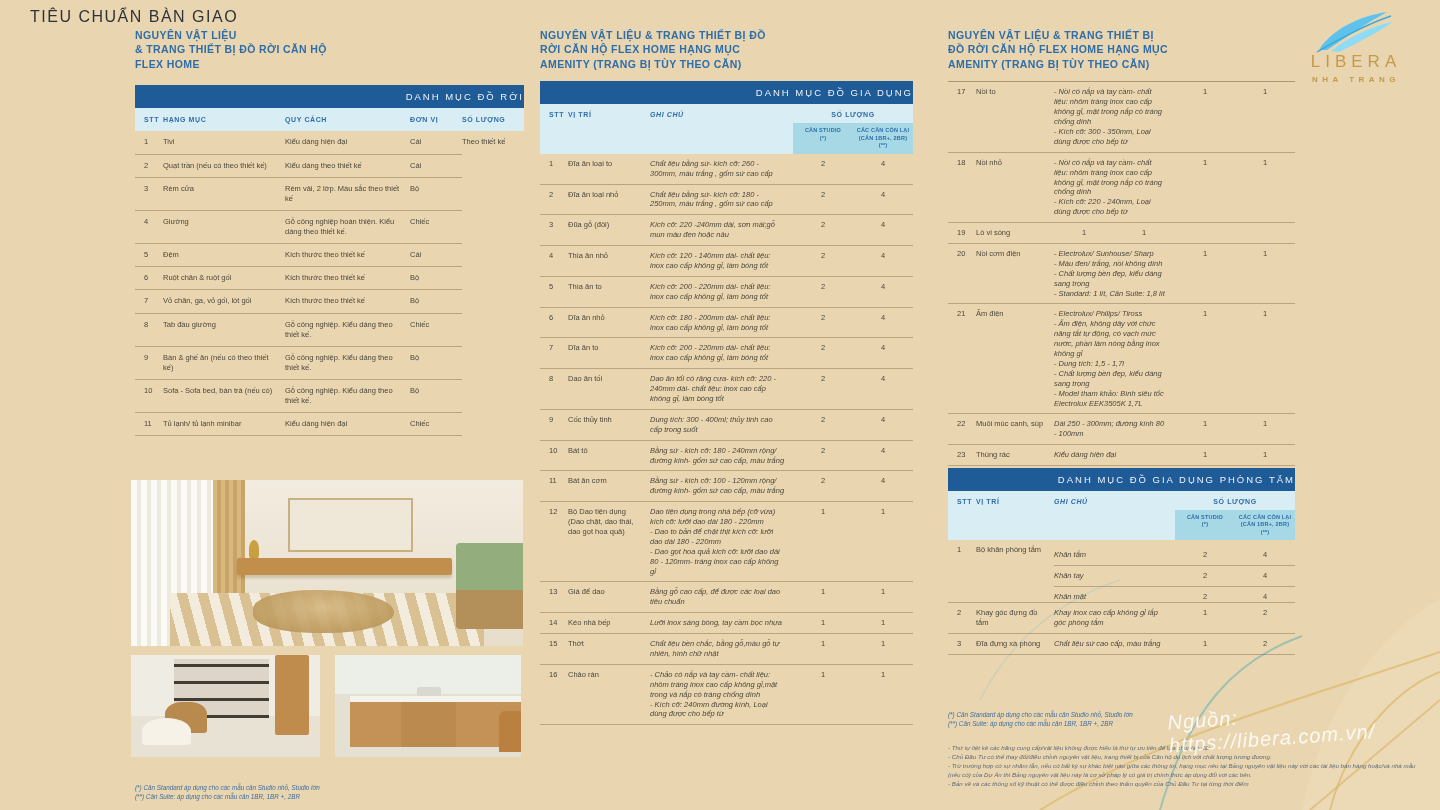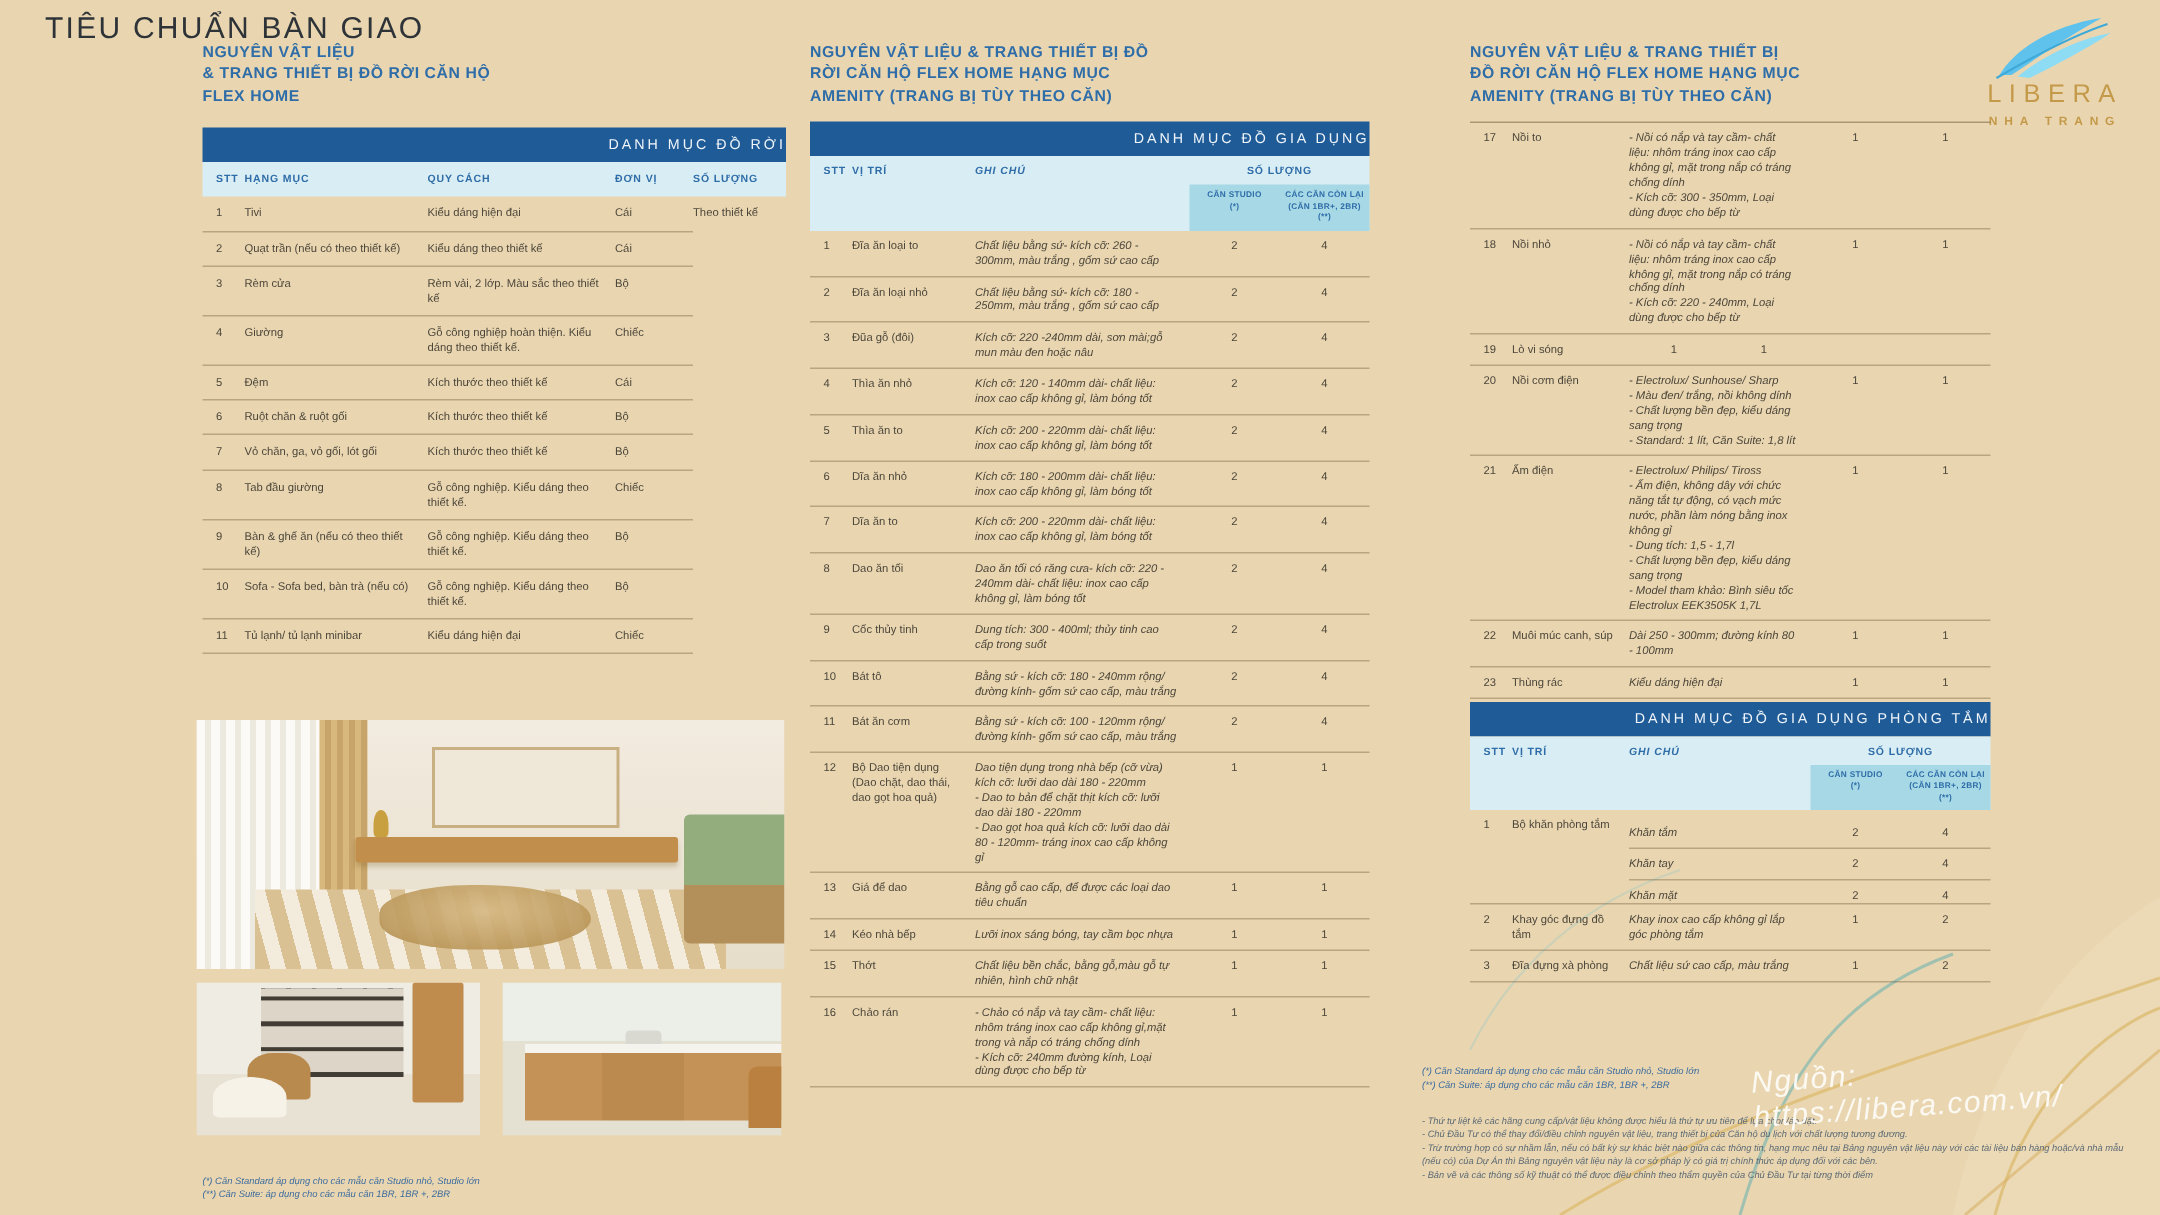--- a/index.html
+++ b/index.html
@@ -1,23 +1,23 @@
 <!DOCTYPE html>
 <html><head>
 <meta charset="utf-8">
 <style>
   html,body{margin:0;padding:0;background:#c9c9c9;}
   .page{position:relative;width:1440px;height:810px;overflow:hidden;background:#e9d6b1;
         font-family:"Liberation Sans",sans-serif;color:#4c463a;}
-  .page-title{position:absolute;left:30px;top:8px;font-size:20px;letter-spacing:1.5px;
+  .page-title{position:absolute;left:30px;top:8px;font-size:16px;letter-spacing:1.5px;
         color:#2e3338;font-weight:500;}
   .col{position:absolute;top:28px;}
   .col1{left:135px;width:389px;}
   .col2{left:540px;width:373px;}
-  .col3{left:980px;width:347px;}
+  .col3{left:948px;width:347px;}
   .subtitle{color:#2f6da8;font-size:10.5px;font-weight:700;line-height:1.38;letter-spacing:.4px;
         white-space:pre-line;margin:0 0 14px 0;}
   .col2 .subtitle,.col3 .subtitle{margin-bottom:10px;}
   
   .t-title{background:#1e5b97;color:#eef4f9;text-align:right;font-size:9.5px;letter-spacing:2px;
         padding:6px 0;font-weight:500;}
   .t-sub{display:flex;background:#d9edf4;color:#2f6da8;font-size:7px;letter-spacing:.6px;font-weight:700;}
   .t1 .t-sub{padding:8px 0;}
   .c{box-sizing:border-box;padding-right:6px;}
   
@@ -87,21 +87,21 @@
         linear-gradient(90deg,#c49257 0 30%,#ba8a4e 30% 62%,#c49257 62% 100%);}
   .ph-s2 .pot{position:absolute;left:44%;top:31%;width:13%;height:9%;background:#d9d9d2;border-radius:3px 3px 0 0;}
   .ph-s2 .chair{position:absolute;right:0;top:55%;width:12%;height:40%;background:#b9803f;border-radius:6px 0 0 0;}
   
   .footnotes{position:absolute;font-size:6.3px;font-style:italic;color:#3f6d9e;line-height:1.5;}
   .fn1{left:135px;top:783px;}
   .fn3{left:948px;top:710px;}
   .disclaimer{position:absolute;left:948px;top:744px;width:474px;font-size:6.2px;font-style:italic;
         color:#5d6a74;line-height:1.45;}
   
-  .logo{position:absolute;right:4px;top:10px;width:132px;text-align:center;}
+  .logo{position:absolute;right:18px;top:10px;width:132px;text-align:center;}
   .logo-name{font-size:17px;letter-spacing:5px;color:#c49a4a;font-weight:500;margin-top:-6px;}
   .logo-sub{font-size:8px;letter-spacing:4.5px;color:#c49a4a;margin-top:3px;font-weight:700;}
   
   .watermark{position:absolute;left:1168px;top:702px;font-size:20px;font-style:italic;color:#fdfbf6;
         transform:rotate(-4deg);letter-spacing:1px;opacity:.95;}
   .decor{position:absolute;left:0;top:0;pointer-events:none;}
 </style>
 </head>
 <body>
 

